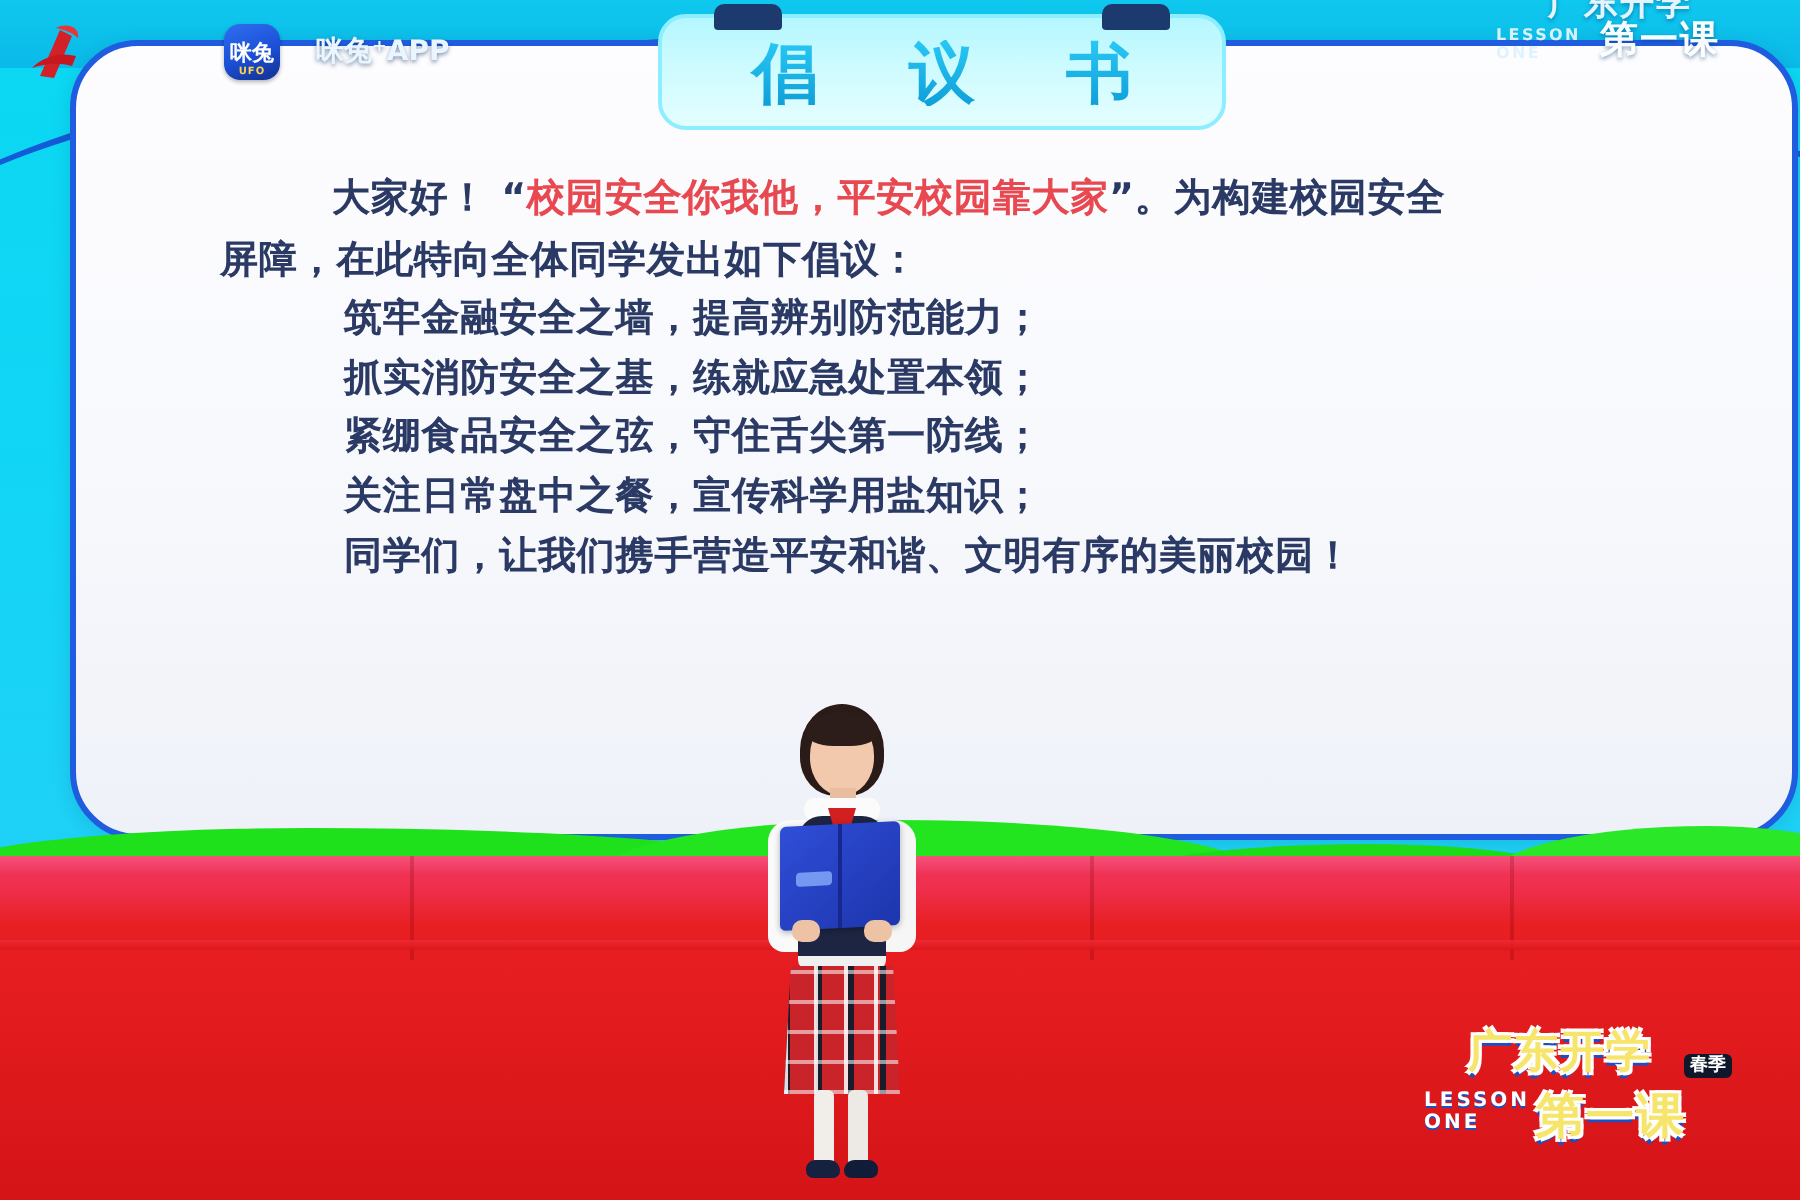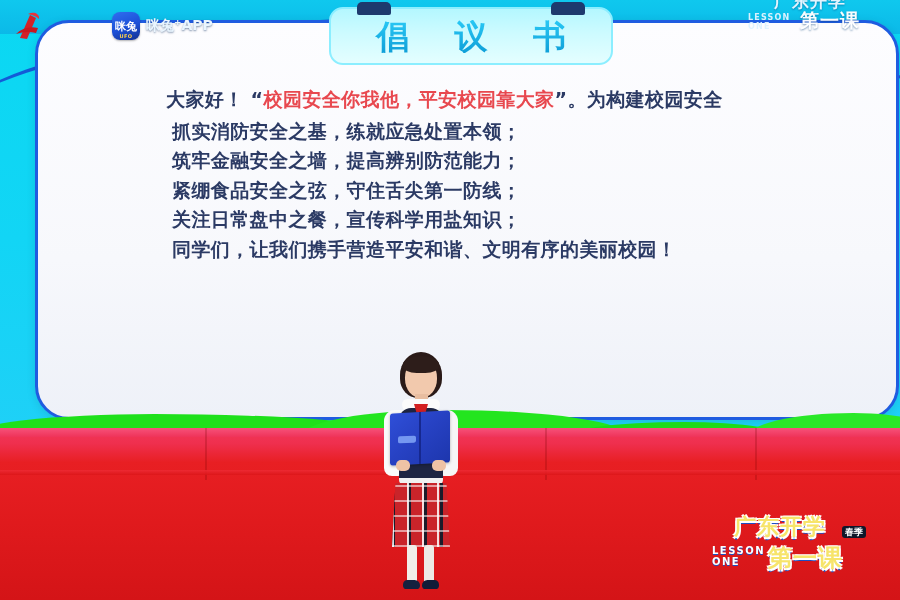--- a/index.html
+++ b/index.html
@@ -151,21 +151,21 @@
       #c9242a;
     clip-path: polygon(6% 0, 94% 0, 100% 100%, 0 100%);
   }
   .st-leg-l { position:absolute; left:35px; top:193px; width:10px; height:38px; background:#f1eee9; border-radius:3px; }
   .st-leg-r { position:absolute; left:52px; top:193px; width:10px; height:38px; background:#edeae5; border-radius:3px; }
   .st-shoe-l { position:absolute; left:31px; top:228px; width:17px; height:9px; background:#15213f; border-radius:5px 6px 4px 4px; }
   .st-shoe-r { position:absolute; left:50px; top:228px; width:17px; height:9px; background:#111c38; border-radius:6px 5px 4px 4px; }
 
   
   .tv-logo { position:absolute; left: 14px; top: 12px; width:40px; height:28px; z-index:20; }
-  .app-wm { position:absolute; left:112px; top:12px; height:28px; display:flex; align-items:center; gap:6px; z-index:20; }
+  .app-wm { position:absolute; left:112px; top:12px; height:28px; display:flex; align-items:center; gap:18px; z-index:20; }
   .app-icon {
     width:28px; height:28px; border-radius:8px;
     background: linear-gradient(160deg,#2f6ff0 0%, #1b4fd6 55%, #13308f 100%);
     display:flex; align-items:center; justify-content:center;
     font-size:11px; font-weight:700; color:#fff;
     box-shadow: 0 1px 2px rgba(0,0,0,.3);
     position:relative; overflow:hidden;
   }
   .app-icon .ufo { position:absolute; bottom:1px; left:0; right:0; text-align:center; font-size:5px; color:#ffd24a; letter-spacing:.5px;}
   .app-name { font-size:14px; font-weight:700; color:#eaf6ff; text-shadow:0 1px 2px rgba(0,40,90,.5); white-space:nowrap;}
@@ -200,22 +200,23 @@
   <div class="card">
 
     <div class="title-banner">
       <span class="tab l"></span>
       <span class="tab r"></span>
       <span class="title-text">倡 议 书</span>
     </div>
 
     <div class="doc-body">
         <div class="doc-line indent"><span>大家好！ “</span><span class="hl">校园安全你我他，平安校园靠大家</span><span>”。为构建校园安全</span></div>
+        <div class="doc-line"><span>屏障，在此特向全体同学发出如下倡议：</span></div>
+        <div class="doc-line indent-2"><span>筑牢金融安全之墙，提高辨别防范能力；</span></div>
         <div class="doc-line indent-2"><span>抓实消防安全之基，练就应急处置本领；</span></div>
-        <div class="doc-line indent-2"><span>筑牢金融安全之墙，提高辨别防范能力；</span></div>
         <div class="doc-line indent-2"><span>紧绷食品安全之弦，守住舌尖第一防线；</span></div>
         <div class="doc-line indent-2"><span>关注日常盘中之餐，宣传科学用盐知识；</span></div>
         <div class="doc-line indent-2"><span>同学们，让我们携手营造平安和谐、文明有序的美丽校园！</span></div>
       </div>
   </div>
 
   <div class="hills">
     <div class="hill a"></div>
     <div class="hill b"></div>
     <div class="hill c"></div>

